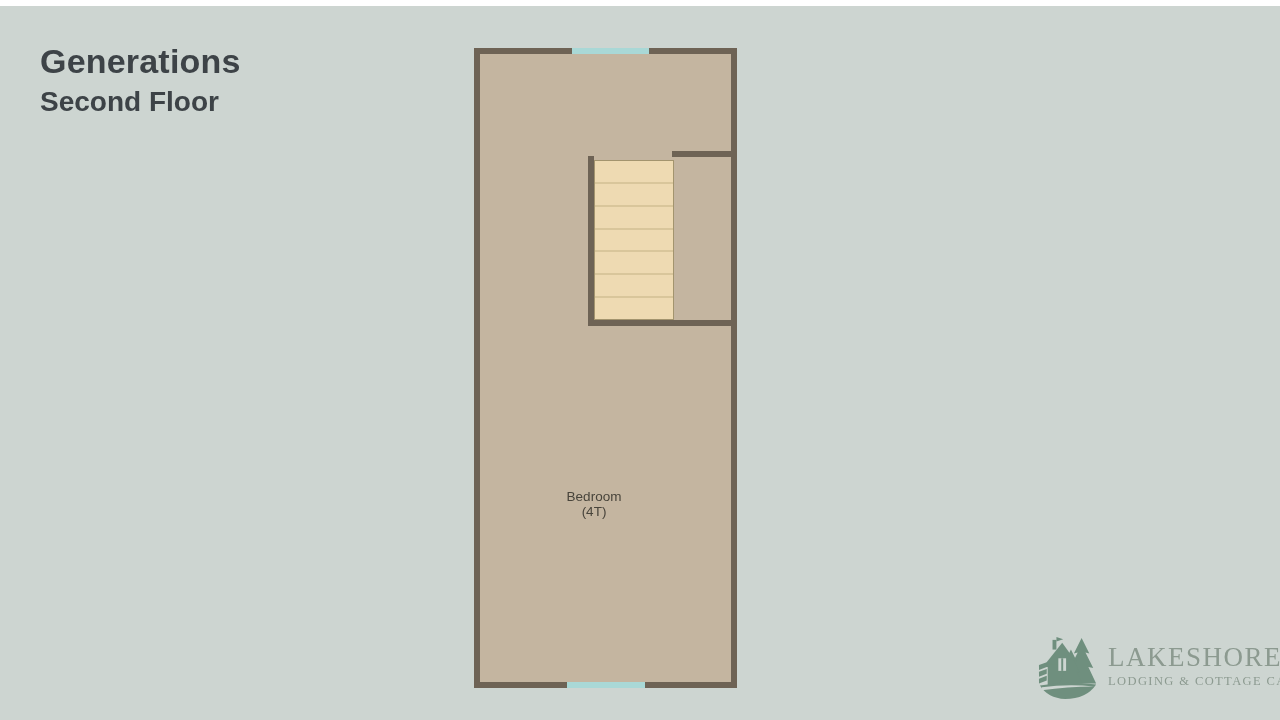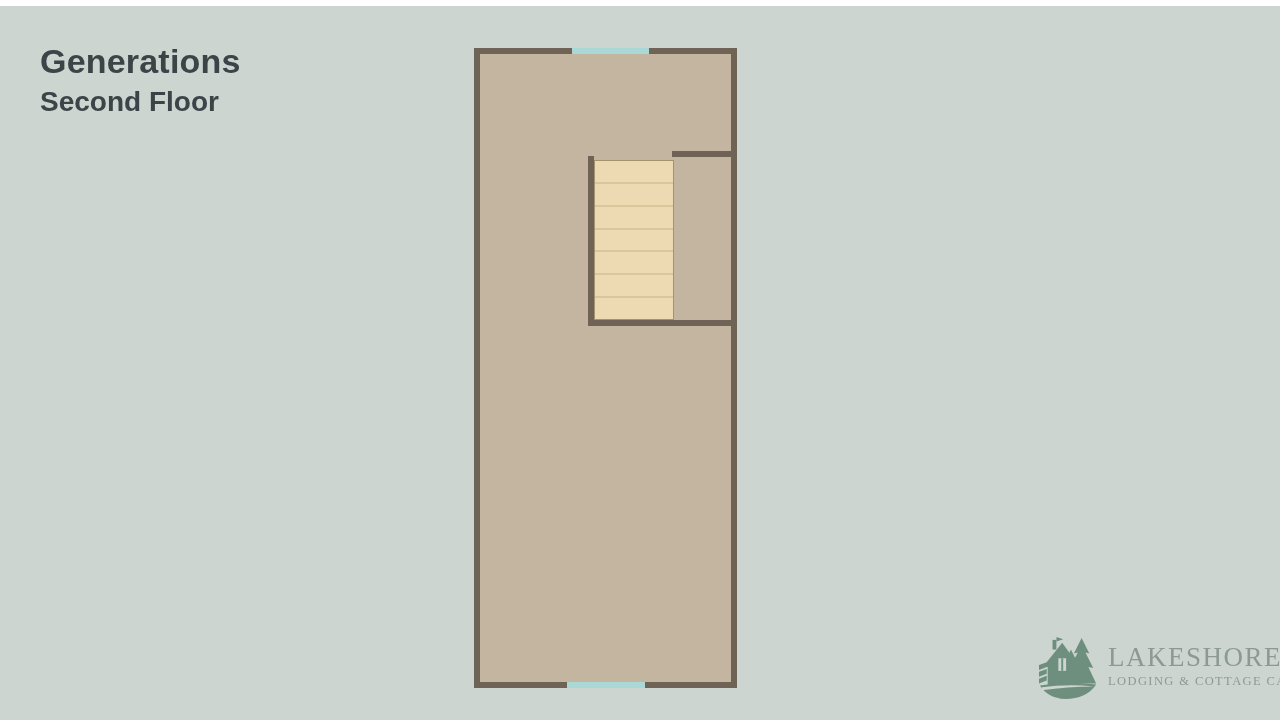--- a/index.html
+++ b/index.html
@@ -77,20 +77,24 @@
     <div class="window window-bottom"></div>
 
     <div class="iwall wall-upper"></div>
     <div class="iwall wall-stair-left"></div>
     <div class="iwall wall-lower"></div>
 
     <div class="staircase">
       <div class="steps" style="display:contents"><div class="tread"></div><div class="tread"></div><div class="tread"></div><div class="tread"></div><div class="tread"></div><div class="tread"></div><div class="tread"></div></div>
     </div>
 
+    <div class="room-label">
+      <div>Bedroom</div>
+      <div>(4T)</div>
+    </div>
   </section>
 
   <footer class="brand">
     <svg class="brand-icon" width="62" height="70" viewBox="0 0 64 72" aria-hidden="true">
       <g fill="currentColor">
 
         <rect x="15" y="8" width="4" height="10"></rect>
         <path d="M19 5 l7 2.4 -7 2.4 z"></path>
 
         <path d="M5 36 L25 11 L43 36 Z"></path>

